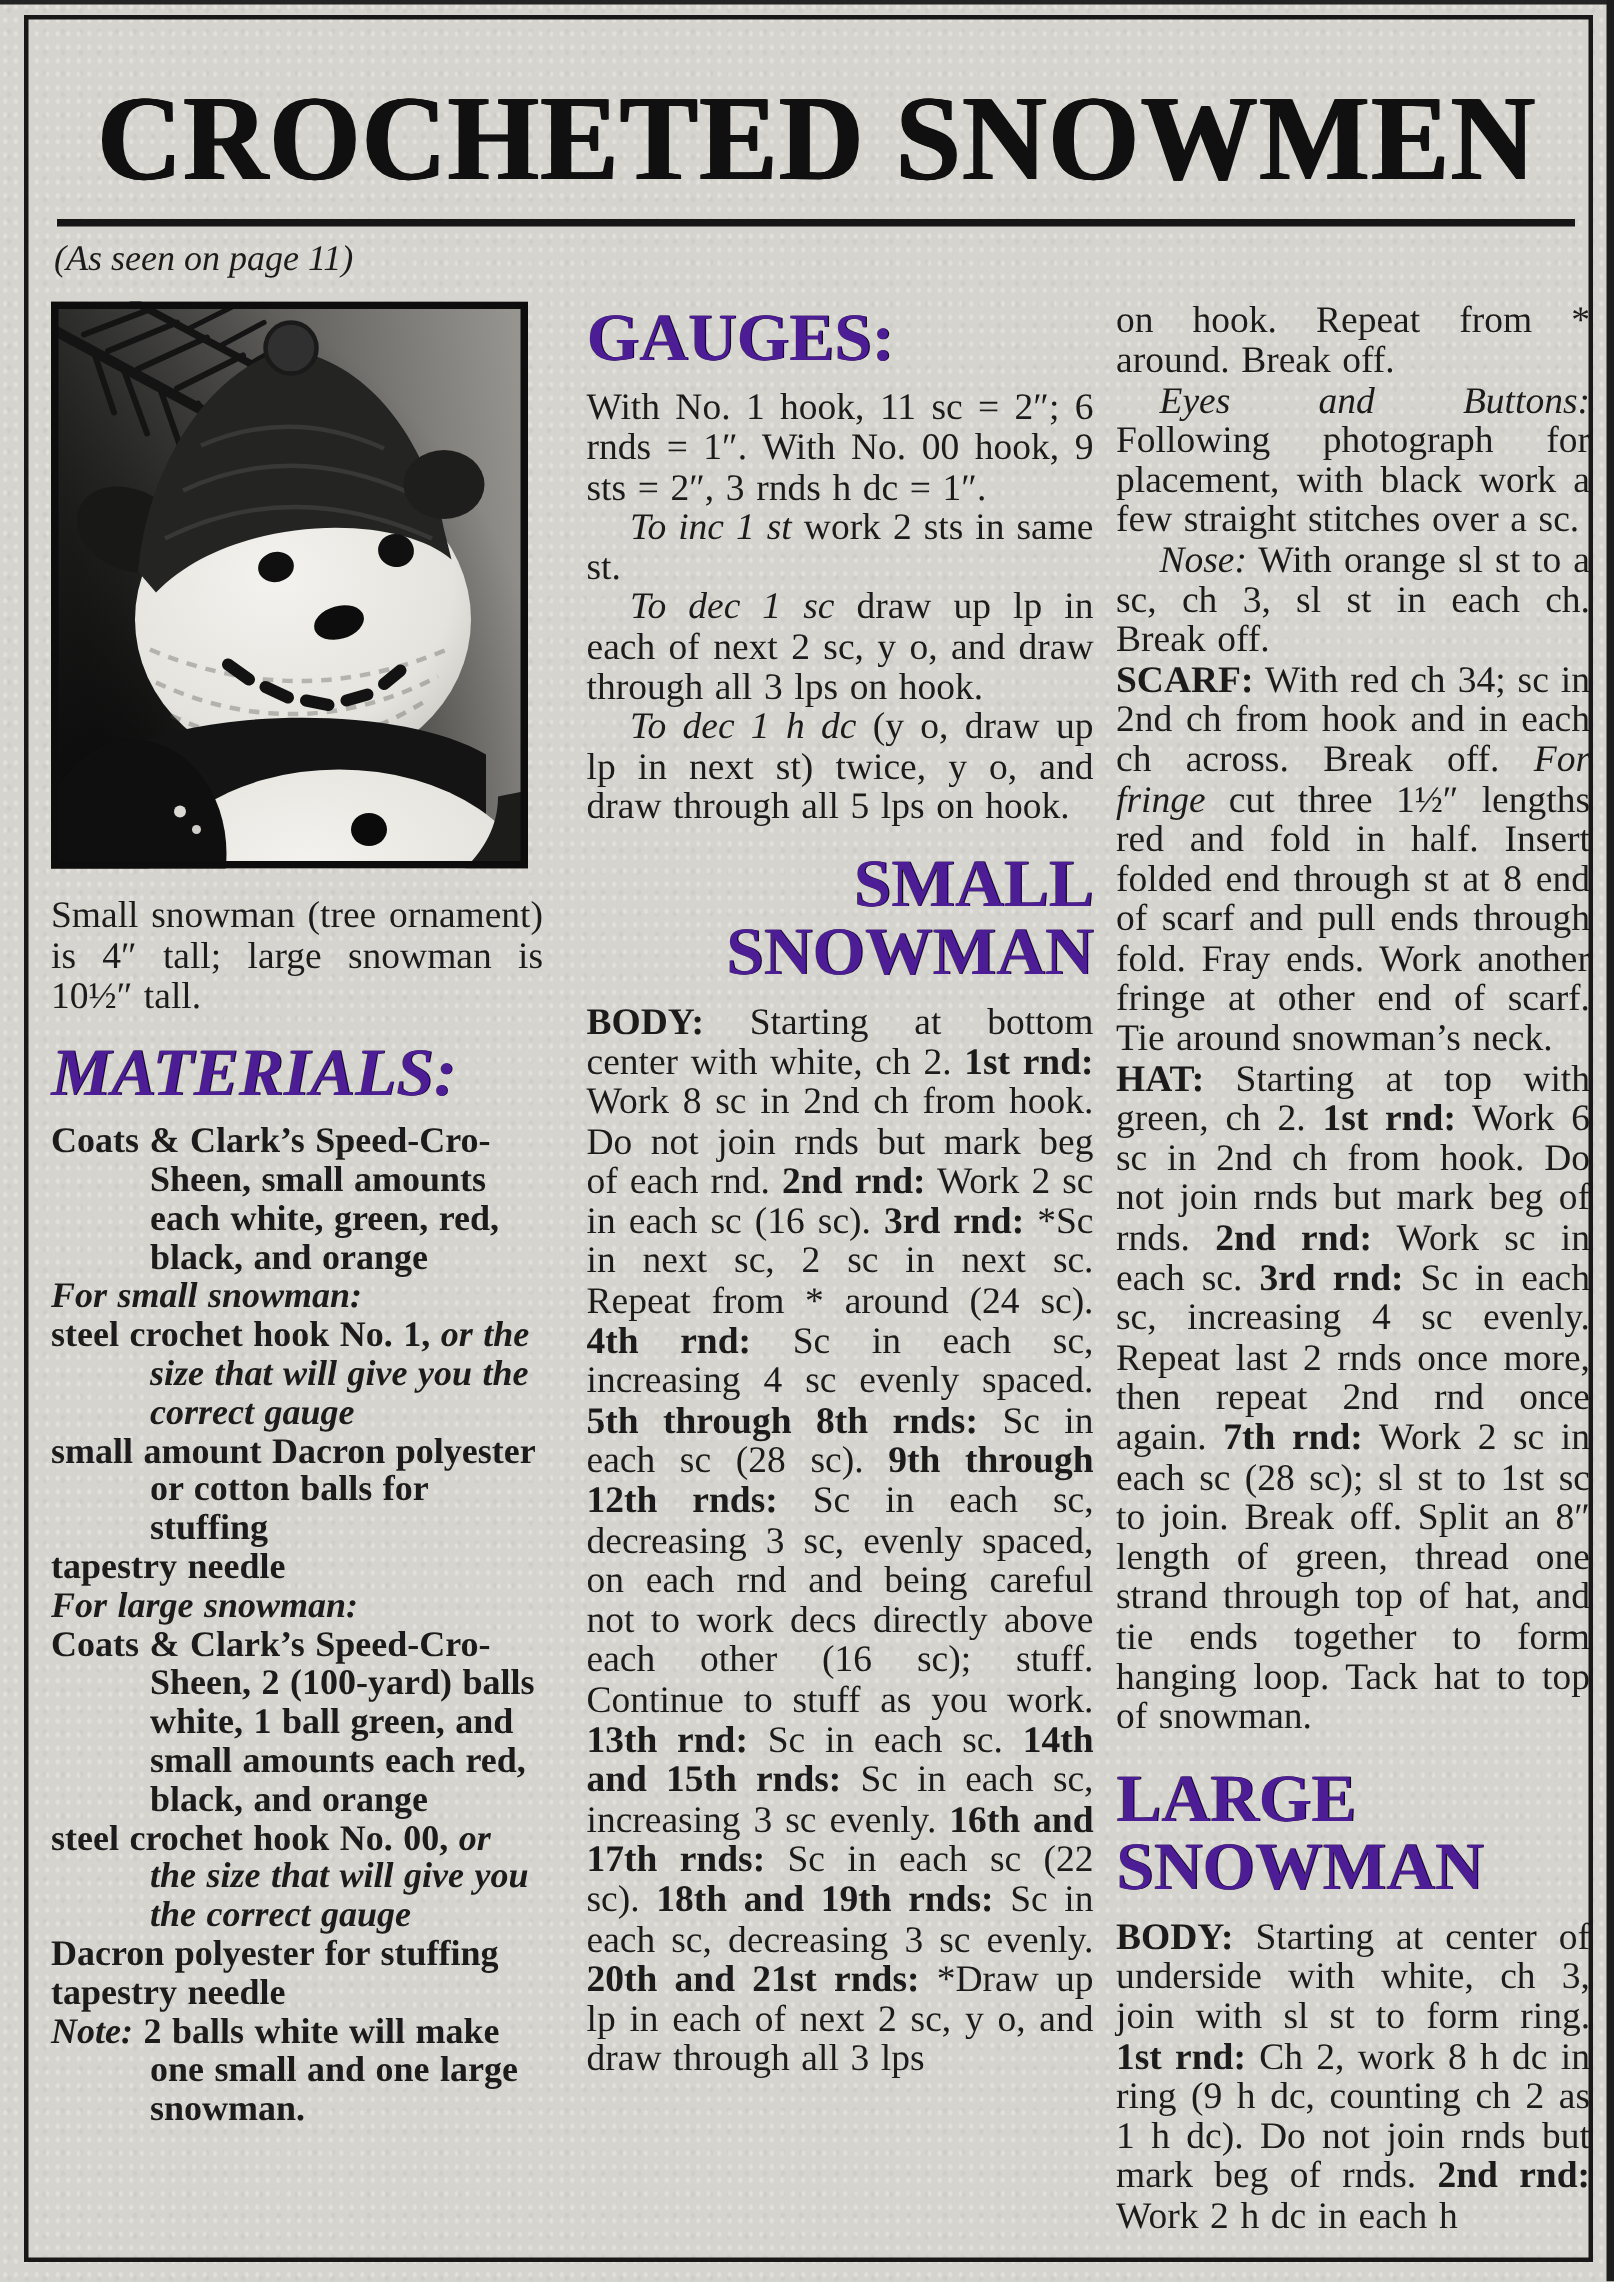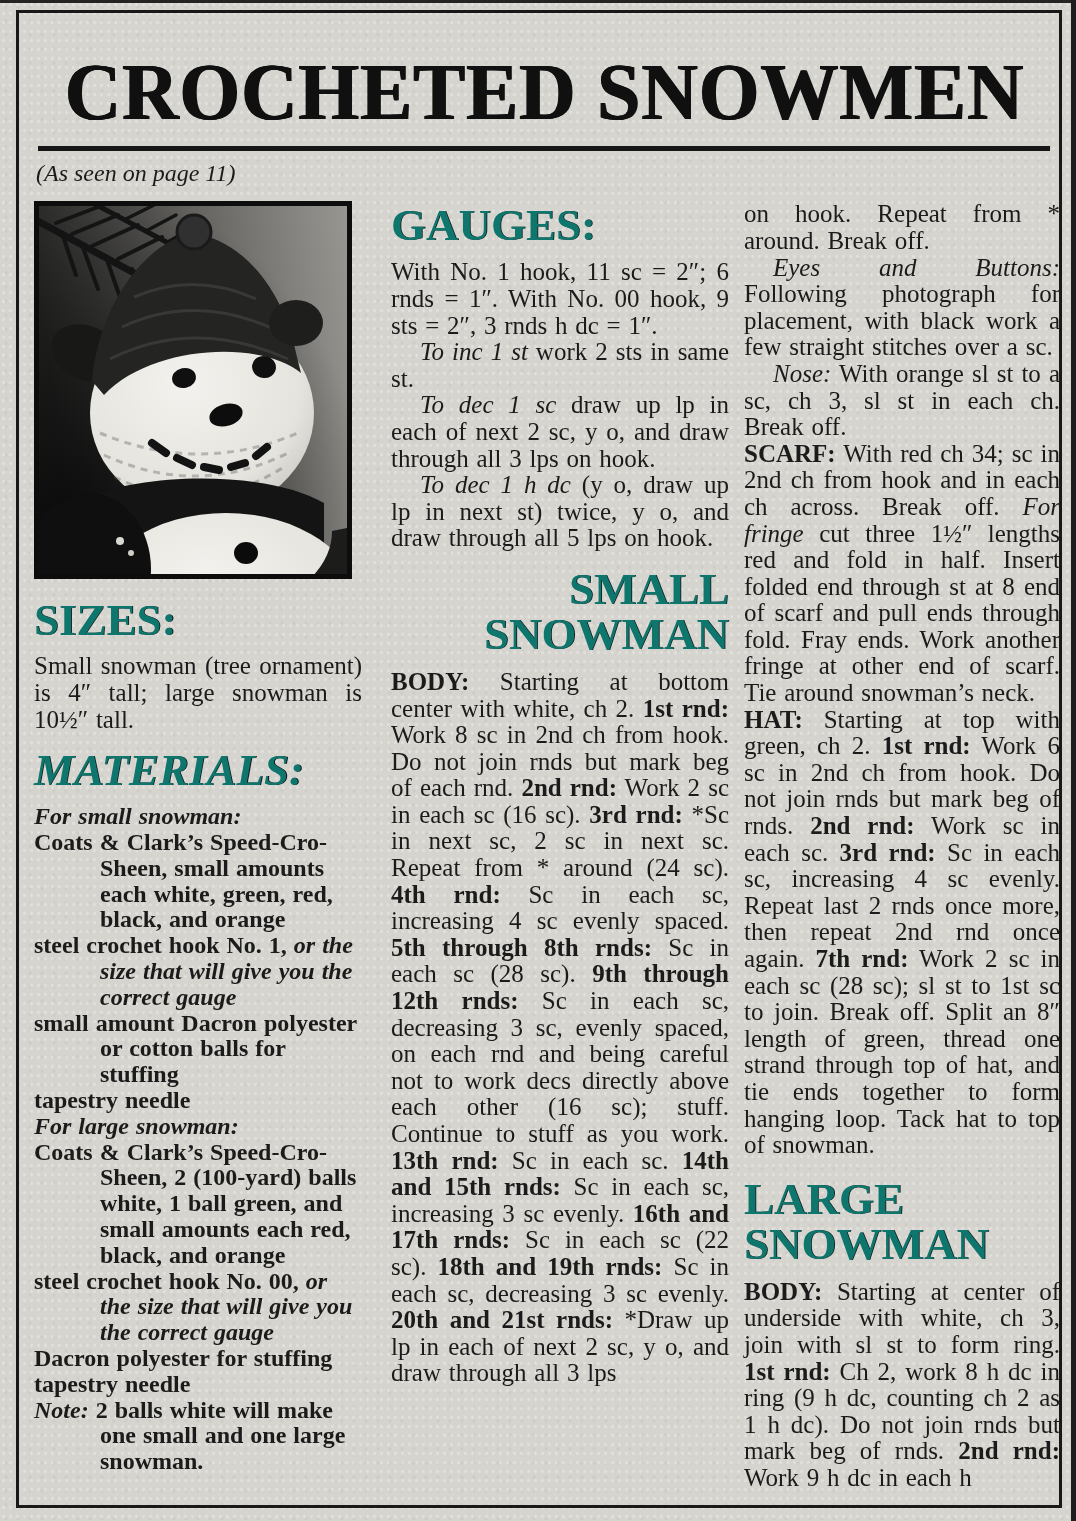--- a/index.html
+++ b/index.html
@@ -28,21 +28,21 @@
     transform:scaleY(1.04);
   }
   .title-rule{height:5px;background:#161616;margin:15px 14px 0 14px;}
   .note{margin:9px 0 0 12px;font-style:italic;font-size:24px;line-height:1.1;}
   .columns{display:flex;margin:15px 0 0 10px;}
   .col{text-align:justify;}
   .col-left{width:328px;margin-right:29px;}
   .col-mid{width:338px;margin-right:15px;}
   .col-right{width:316px;}
   h2{
-    font-weight:bold;color:#0f766e;font-size:45px;line-height:1.0;
+    font-weight:bold;color:#4c1d95;font-size:45px;line-height:1.0;
     margin:0;text-align:left;text-shadow:.8px 0 0 #111;
   }
   h2.h-sizes{margin:17px 0 10px 0;}
   h2.h-materials{margin:15px 0 11px 0;font-style:italic;}
   h2.h-gauges{margin:2px 0 11px 0;}
   h2.h-small{margin:15px 0 12px 0;text-align:right;}
   h2.h-large{margin:18px 0 12px 0;}
   p{margin:0;font-size:25px;line-height:26.6px;word-spacing:1.5px;}
   p.ind{text-indent:29px;}
   .materials p{
@@ -140,27 +140,26 @@
           <ellipse cx="192" cy="402" rx="132" ry="90" fill="url(#faceGrad)"></ellipse>
           <ellipse cx="55" cy="368" rx="62" ry="76" fill="#0f0f0f"></ellipse>
           <path d="M298,330 L318,326 L318,378 L276,378 C292,362 298,346 298,330 Z" fill="#1c1c1b"></path>
           <ellipse cx="212" cy="352" rx="12" ry="11" fill="#0b0b0b"></ellipse>
           <circle cx="86" cy="340" r="4" fill="#d9d8d2"></circle>
           <circle cx="97" cy="352" r="3" fill="#cfcec8"></circle>
           <rect x="2.5" y="2.5" width="313" height="373" fill="none" stroke="#0d0d0d" stroke-width="5"></rect>
         </svg>
       </figure>
 
-      <h2 class="h-sizes">SIZES:</h2>
       <p><span>Small snowman (tree ornament) is 4″ tall; large snowman is 10½″ tall.</span></p>
 
       <h2 class="h-materials">MATERIALS:</h2>
       <div class="materials">
+        <p><span class="b">Coats &amp; Clark’s Speed-Cro-Sheen, small amounts each white, green, red, black, and orange</span></p>
         <p><span class="b i">For small snowman:</span></p>
-        <p><span class="b">Coats &amp; Clark’s Speed-Cro-Sheen, small amounts each white, green, red, black, and orange</span></p>
         <p><span class="b">steel crochet hook No. 1, </span><span class="b i">or the size that will give you the correct gauge</span></p>
         <p><span class="b">small amount Dacron polyester or cotton balls for stuffing</span></p>
         <p><span class="b">tapestry needle</span></p>
         <p><span class="b i">For large snowman:</span></p>
         <p><span class="b">Coats &amp; Clark’s Speed-Cro-Sheen, 2 (100-yard) balls white, 1 ball green, and small amounts each red, black, and orange</span></p>
         <p><span class="b">steel crochet hook No. 00, </span><span class="b i">or the size that will give you the correct gauge</span></p>
         <p><span class="b">Dacron polyester for stuffing</span></p>
         <p><span class="b">tapestry needle</span></p>
         <p><span class="b i">Note:</span><span class="b"> 2 balls white will make one small and one large snowman.</span></p>
       </div>
@@ -178,17 +177,17 @@
     </div>
 
     <div class="col col-right">
       <p><span>on hook. Repeat from * around. Break off.</span></p>
       <p class="ind"><span class="i">Eyes and Buttons:</span><span> Following photograph for placement, with black work a few straight stitches over a sc.</span></p>
       <p class="ind"><span class="i">Nose:</span><span> With orange sl st to a sc, ch 3, sl st in each ch. Break off.</span></p>
       <p><span class="b">SCARF:</span><span> With red ch 34; sc in 2nd ch from hook and in each ch across. Break off. </span><span class="i">For fringe</span><span> cut three 1½″ lengths red and fold in half. Insert folded end through st at 8 end of scarf and pull ends through fold. Fray ends. Work another fringe at other end of scarf. Tie around snowman’s neck.</span></p>
       <p><span class="b">HAT:</span><span> Starting at top with green, ch 2. </span><span class="b">1st rnd:</span><span> Work 6 sc in 2nd ch from hook. Do not join rnds but mark beg of rnds. </span><span class="b">2nd rnd:</span><span> Work sc in each sc. </span><span class="b">3rd rnd:</span><span> Sc in each sc, increasing 4 sc evenly. Repeat last 2 rnds once more, then repeat 2nd rnd once again. </span><span class="b">7th rnd:</span><span> Work 2 sc in each sc (28 sc); sl st to 1st sc to join. Break off. Split an 8″ length of green, thread one strand through top of hat, and tie ends together to form hanging loop. Tack hat to top of snowman.</span></p>
 
       <h2 class="h-large">LARGE SNOWMAN</h2>
-      <p><span class="b">BODY:</span><span> Starting at center of underside with white, ch 3, join with sl st to form ring. </span><span class="b">1st rnd:</span><span> Ch 2, work 8 h dc in ring (9 h dc, counting ch 2 as 1 h dc). Do not join rnds but mark beg of rnds. </span><span class="b">2nd rnd:</span><span> Work 9 h dc in each h</span></p>
+      <p><span class="b">BODY:</span><span> Starting at center of underside with white, ch 3, join with sl st to form ring. </span><span class="b">1st rnd:</span><span> Ch 2, work 8 h dc in ring (9 h dc, counting ch 2 as 1 h dc). Do not join rnds but mark beg of rnds. </span><span class="b">2nd rnd:</span><span> Work 2 h dc in each h</span></p>
     </div>
 
   </div>
 </div>
 
 </body></html>

